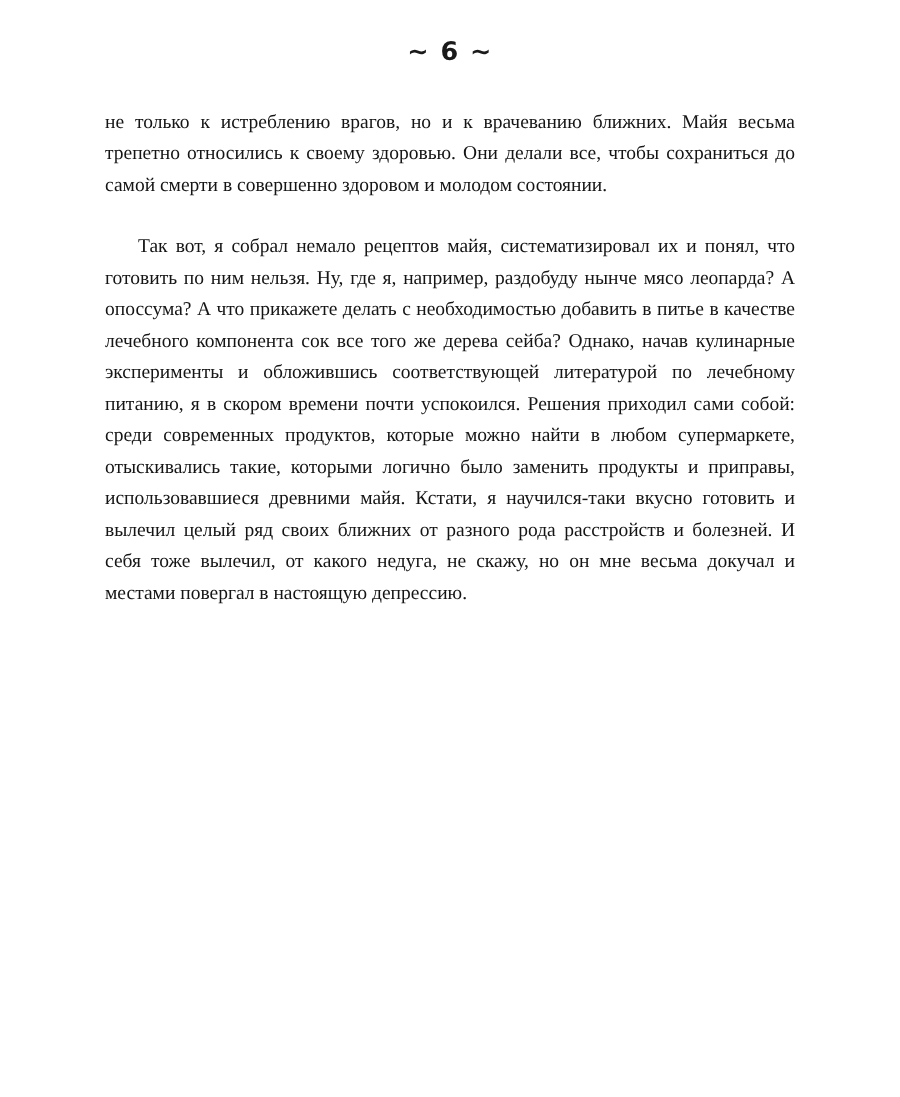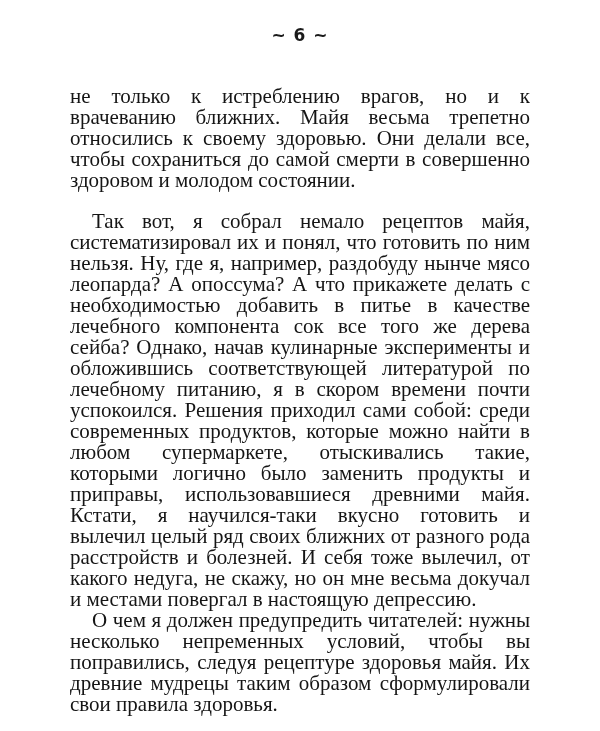--- a/index.html
+++ b/index.html
@@ -23,24 +23,24 @@
     margin-top: 24px;
     text-align: center;
     font-family: "DejaVu Sans", sans-serif;
     font-weight: 700;
     font-size: 17px;
     line-height: 22px;
     color: #1a1a1a;
     letter-spacing: 1px;
   }
   .content {
-    margin: 40px 70px 0 70px;
+    margin: 24px 70px 0 70px;
     width: 460px;
     font-family: "Liberation Serif", serif;
-    font-size: 21px;
+    font-size: 13px;
     line-height: 21px;
     color: #151515;
     text-align: justify;
   }
   .content p {
     margin: 0;
     padding: 0;
   }
   .content p.indent {
     text-indent: 22px;
@@ -50,15 +50,14 @@
   }
 </style>
 </head>
 <body>
 
 <div class="page">
   <div class="page-number">~ 6 ~</div>
   <div class="content">
     <p class="no-indent">не только к истреблению врагов, но и к врачеванию ближних. Майя весьма трепетно относились к своему здоровью. Они делали все, чтобы сохраниться до самой смерти в совершенно здоровом и молодом состоянии.</p>
     <p class="indent spaced">Так вот, я собрал немало рецептов майя, систематизировал их и понял, что готовить по ним нельзя. Ну, где я, например, раздобуду нынче мясо леопарда? А опоссума? А что прикажете делать с необходимостью добавить в питье в качестве лечебного компонента сок все того же дерева сейба? Однако, начав кулинарные эксперименты и обложившись соответствующей литературой по лечебному питанию, я в скором времени почти успокоился. Решения приходил сами собой: среди современных продуктов, которые можно найти в любом супермаркете, отыскивались такие, которыми логично было заменить продукты и приправы, использовавшиеся древними майя. Кстати, я научился-таки вкусно готовить и вылечил целый ряд своих ближних от разного рода расстройств и болезней. И себя тоже вылечил, от какого недуга, не скажу, но он мне весьма докучал и местами повергал в настоящую депрессию.</p>
-    <p class="indent">О чем я должен предупредить читателей: нужны несколько непременных условий, чтобы вы поправились, следуя рецептуре здоровья майя. Их древние мудрецы таким образом сформулировали свои правила здоровья.</p>
   </div>
 </div>
 
 </body></html>

